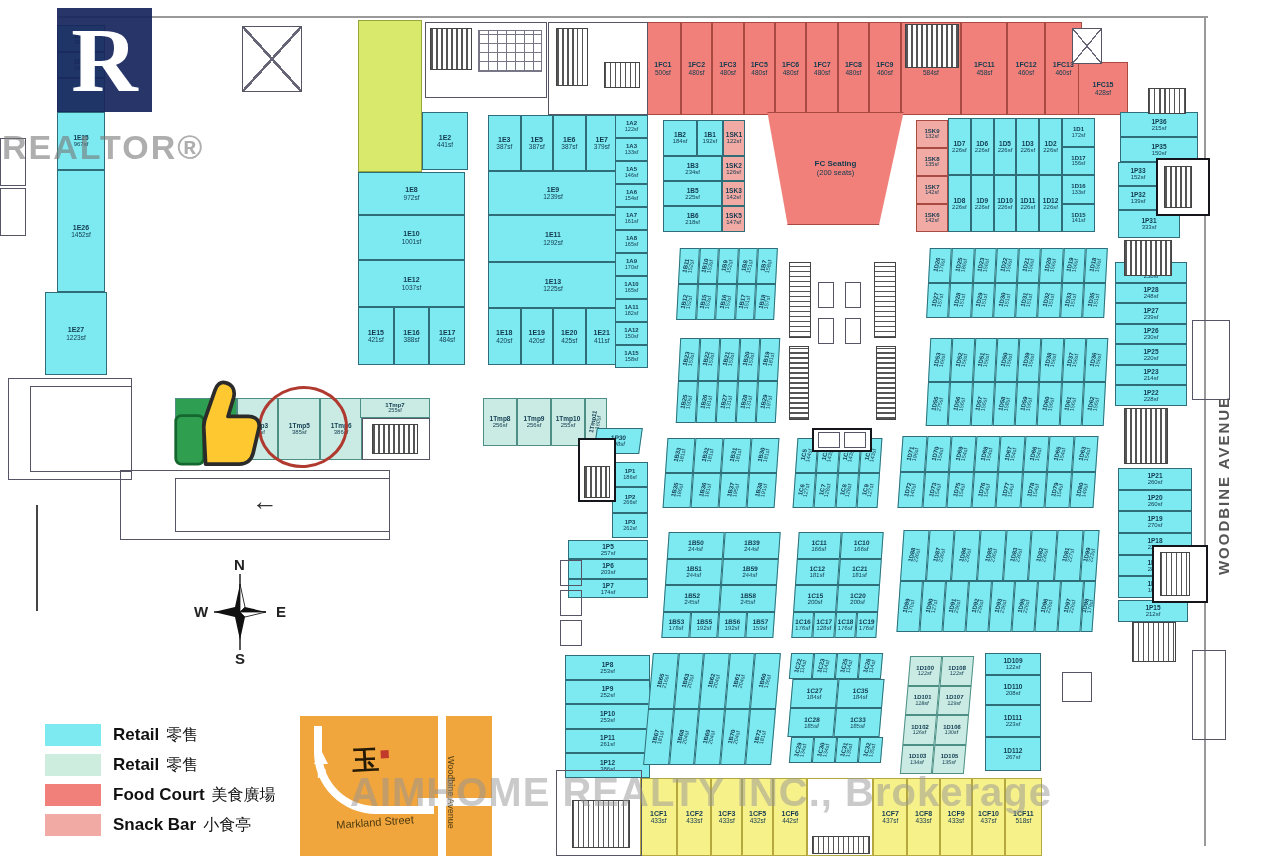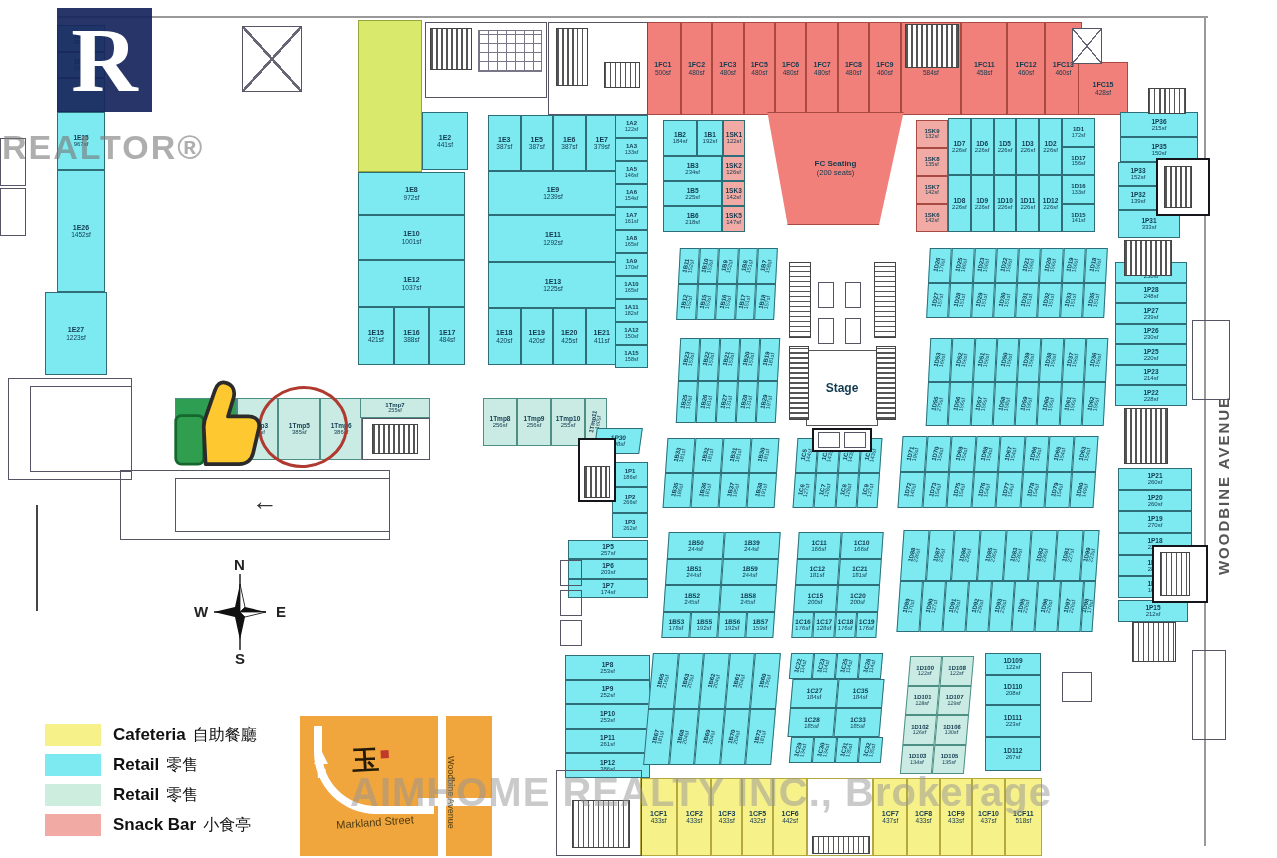--- a/index.html
+++ b/index.html
@@ -1138,29 +1138,20 @@
           <div class="unit" style="flex-grow: 1; background: rgb(125, 233, 240); border-color: rgb(47, 110, 120);">
             <div class="txt" style="font-size: 6px;">
               <div class="lbl">1D61</div>
               <div class="ar" style="font-size: 5.5px;">156sf</div>
             </div>
           </div>
           <div class="unit" style="flex-grow: 1; background: rgb(125, 233, 240); border-color: rgb(47, 110, 120);">
             <div class="txt" style="font-size: 6px;">
               <div class="lbl">1D62</div>
               <div class="ar" style="font-size: 5.5px;">156sf</div>
-            </div>
-          </div>
-        </div>
-      </div>
-      <div class="cluster" style="left: 806px; top: 350px; width: 72px; height: 76px;">
-        <div class="crow" style="flex-grow: 1;">
-          <div class="unit" style="flex-grow: 1; background: rgb(255, 255, 255); border-color: rgb(85, 85, 85);">
-            <div class="txt" style="font-size: 12px;">
-              <div class="lbl">Stage</div>
             </div>
           </div>
         </div>
       </div>
       <div class="cluster" style="left: 175px; top: 398px; width: 187px; height: 62px;">
         <div class="crow" style="flex-grow: 1;">
           <div class="unit" style="flex-grow: 1.5; background: rgb(46, 158, 83); border-color: rgb(78, 143, 133);">
             <div class="txt" style="font-size: 6.5px;"></div>
           </div>
           <div class="unit" style="flex-grow: 1; background: rgb(201, 235, 227); border-color: rgb(78, 143, 133);">
@@ -2169,33 +2160,33 @@
       <line x1="28" y1="0" x2="28" y2="76" stroke="#222" stroke-width="1.5"></line>
       <line x1="2" y1="38" x2="54" y2="38" stroke="#222" stroke-width="1.5"></line>
       <polygon points="28,10 33,33 54,38 33,43 28,66 23,43 2,38 23,33" fill="#111"></polygon>
       <polygon points="28,10 33,33 28,38 28,10" fill="#fff" stroke="#111" stroke-width="0.8"></polygon>
       <polygon points="54,38 33,43 28,38 54,38" fill="#fff" stroke="#111" stroke-width="0.8"></polygon>
     </svg>
   </div>
 
   <div id="legend">
       <div class="lg-row">
-        <div class="lg-sw" style="background: rgb(247, 241, 138);"></div>
-        <span class="lg-en">Cafeteria</span>
-        <span class="lg-zh">自助餐廳</span>
-      </div>
-      <div class="lg-row">
         <div class="lg-sw" style="background: rgb(125, 233, 240);"></div>
         <span class="lg-en">Retail</span>
         <span class="lg-zh">零售</span>
       </div>
       <div class="lg-row">
         <div class="lg-sw" style="background: rgb(205, 238, 222);"></div>
         <span class="lg-en">Retail</span>
         <span class="lg-zh">零售</span>
+      </div>
+      <div class="lg-row">
+        <div class="lg-sw" style="background: rgb(240, 128, 121);"></div>
+        <span class="lg-en">Food Court</span>
+        <span class="lg-zh">美食廣場</span>
       </div>
       <div class="lg-row">
         <div class="lg-sw" style="background: rgb(242, 170, 164);"></div>
         <span class="lg-en">Snack Bar</span>
         <span class="lg-zh">小食亭</span>
       </div>
     </div>
 
   <div id="mapbox">
     <div id="mb-curve"></div>

